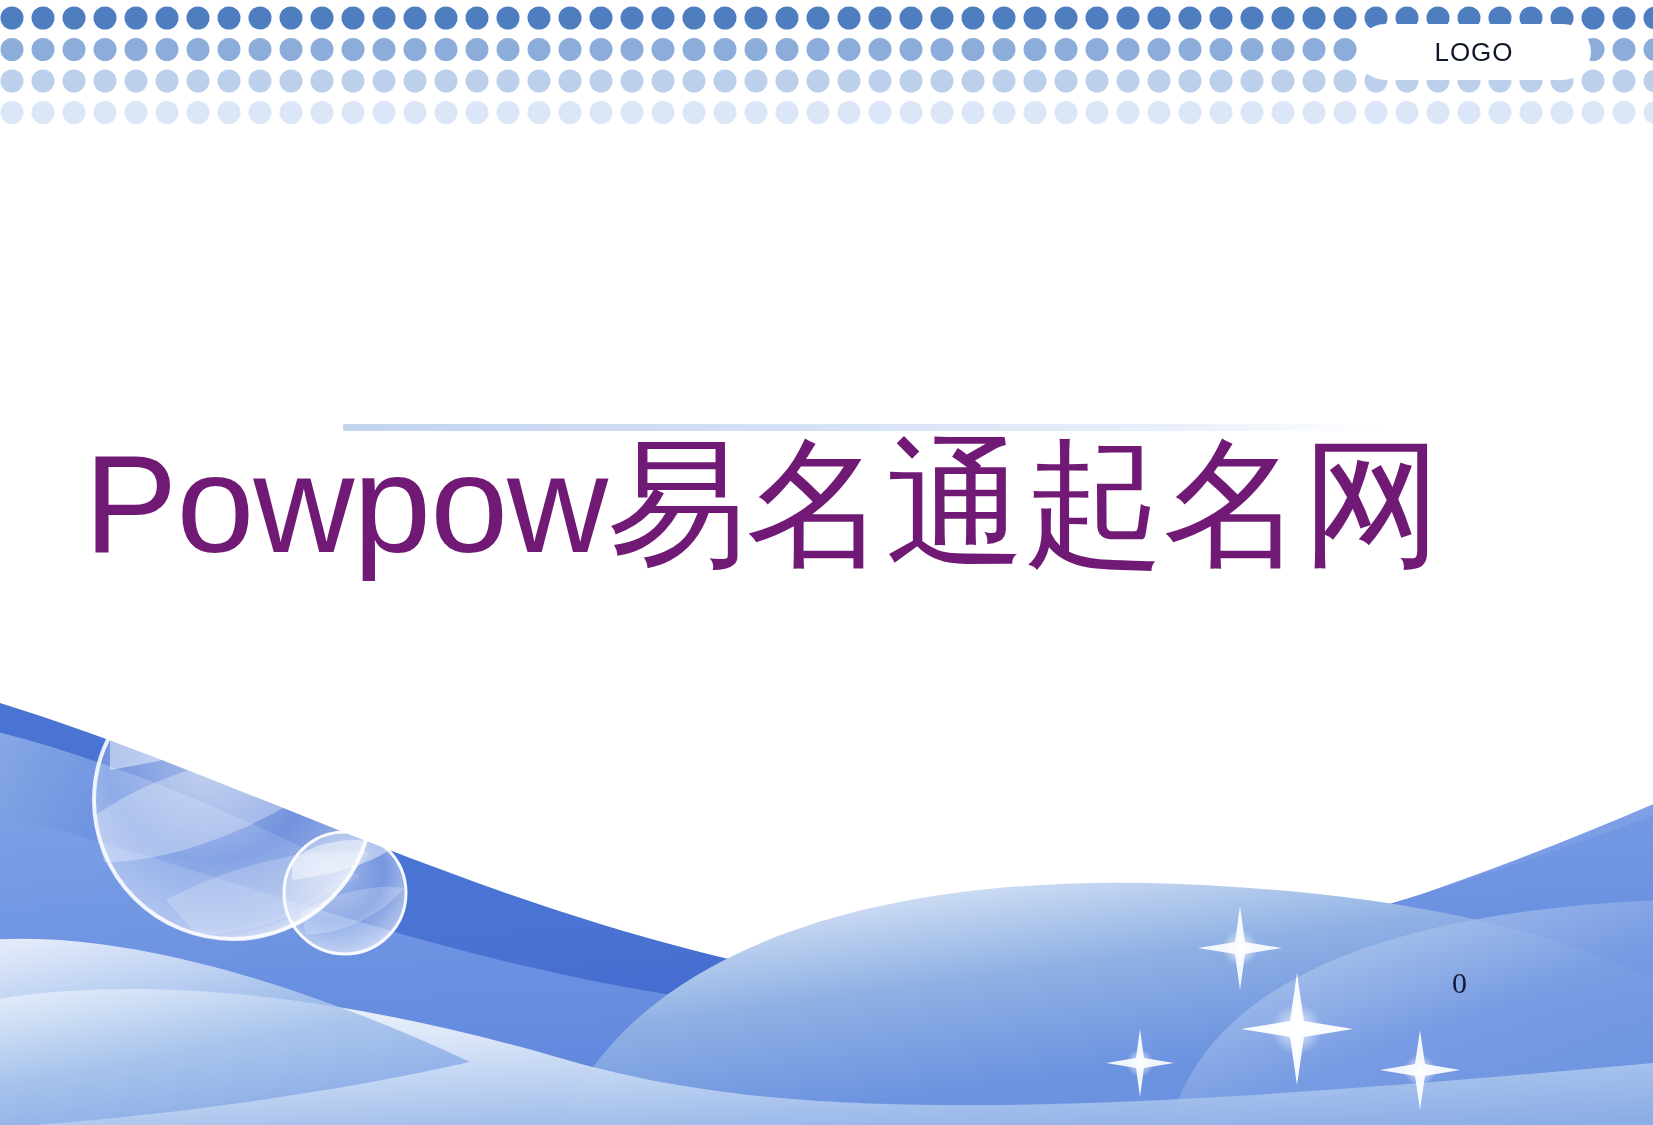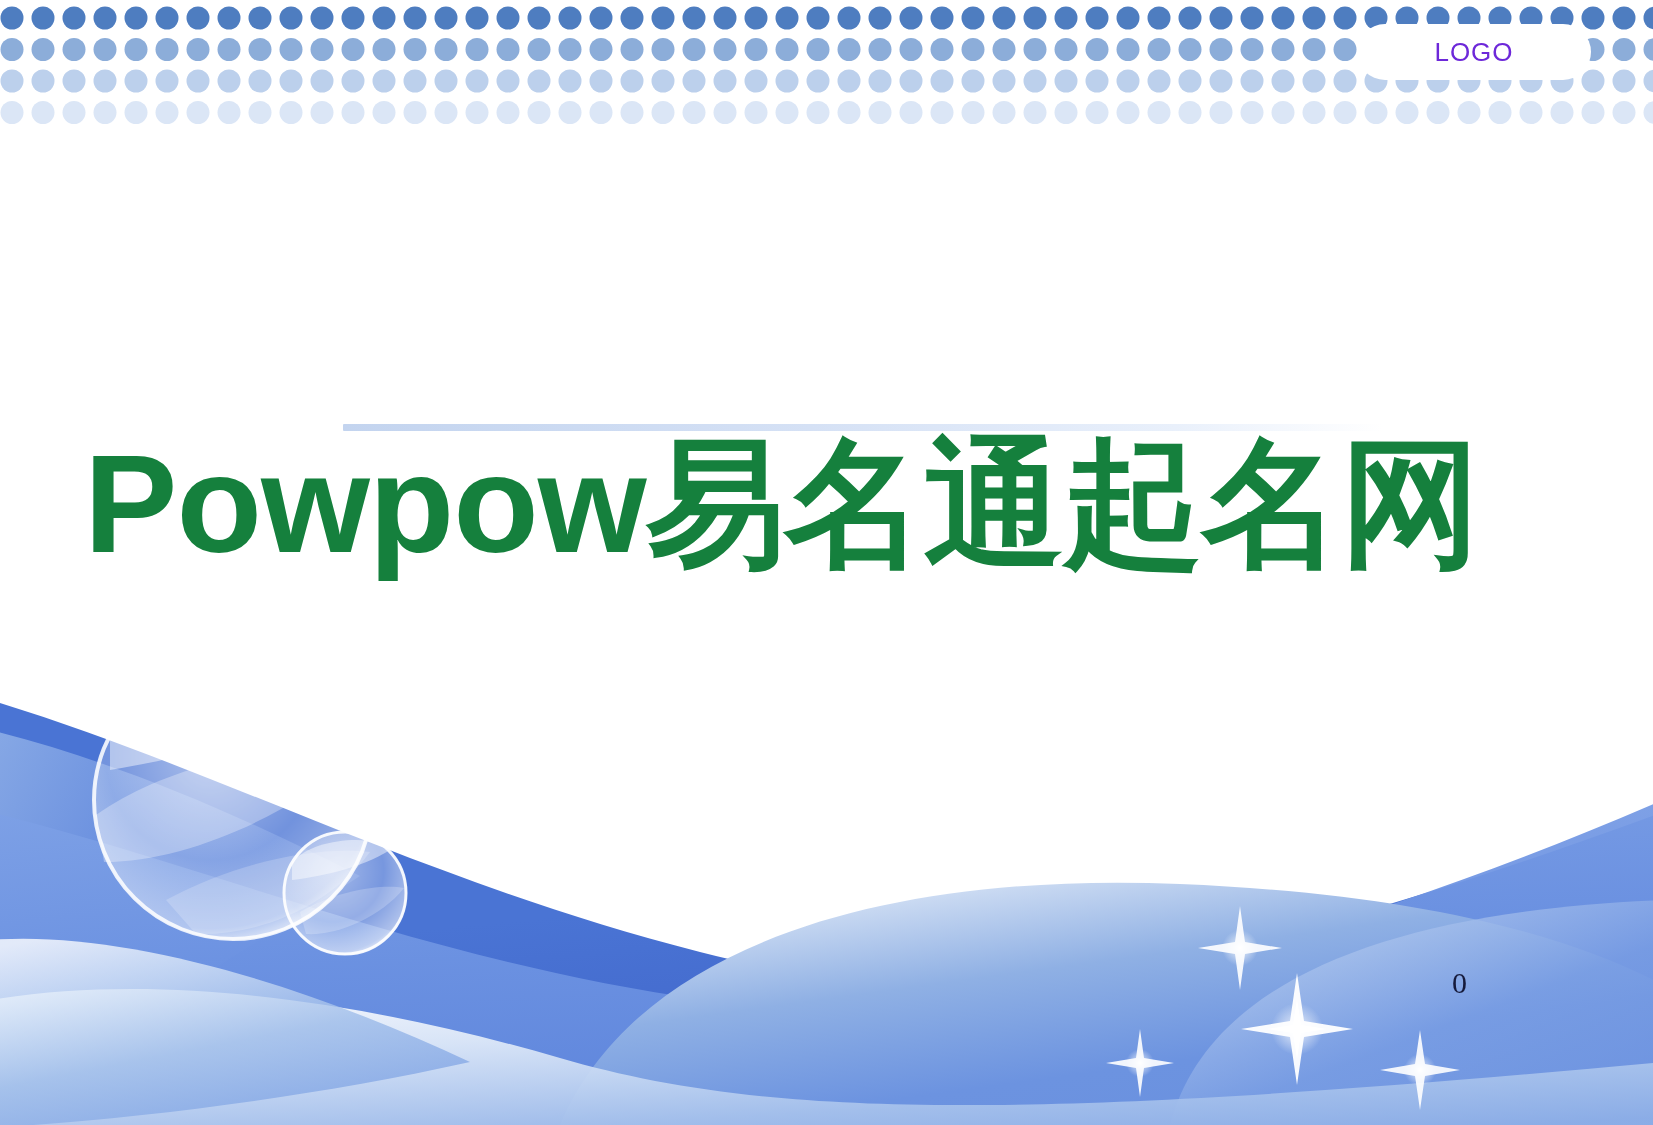--- a/index.html
+++ b/index.html
@@ -43,21 +43,21 @@
     border-radius: 28px;
     display: flex;
     align-items: center;
     justify-content: center;
     z-index: 5;
   }
   #logo-plate .logo-text {
     font-family: "Liberation Sans", "DejaVu Sans", sans-serif;
     font-size: 26px;
     letter-spacing: 1px;
-    color: #6d28d9;
+    color: #0f172a;
     font-weight: 400;
     line-height: 1;
   }
 
   
   #artwork {
     position: absolute;
     left: 0;
     top: 0;
     width: 1653px;
@@ -83,24 +83,24 @@
     height: 7px;
     background: linear-gradient(to right, #c3d4ef 0%, #d5e1f5 45%, #e9f0fb 80%, rgba(255,255,255,0) 100%);
     border-radius: 1px;
   }
   #title-text {
     position: absolute;
     left: 84px;
     top: 34px;
     width: 1500px;
     font-family: "Liberation Sans", "DejaVu Sans", sans-serif;
-    font-weight: bold;
+    font-weight: normal;
     font-size: 140px;
     line-height: 1.05;
-    color: #15803d;
+    color: #701a75;
     letter-spacing: -1px;
     white-space: nowrap;
   }
 
   
   #page-number {
     position: absolute;
     left: 1452px;
     top: 968px;
     z-index: 6;

